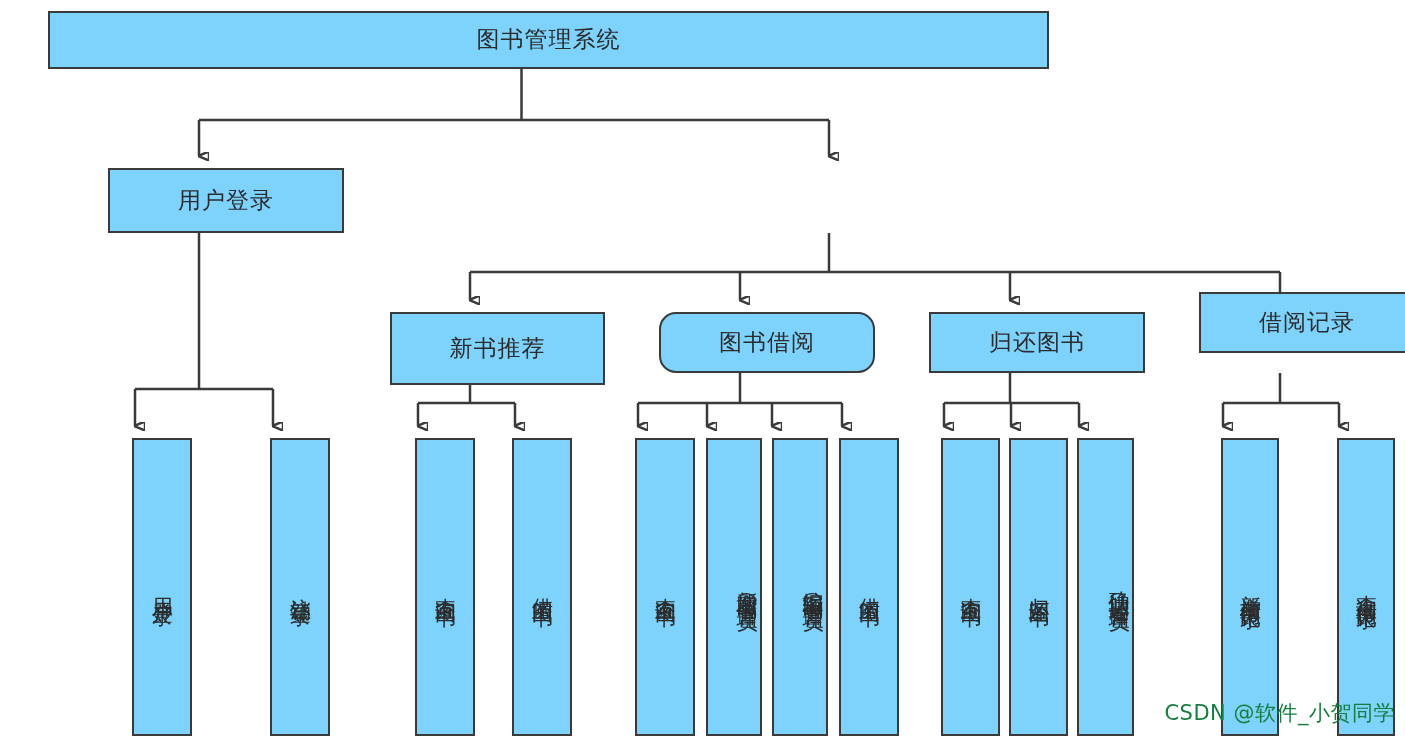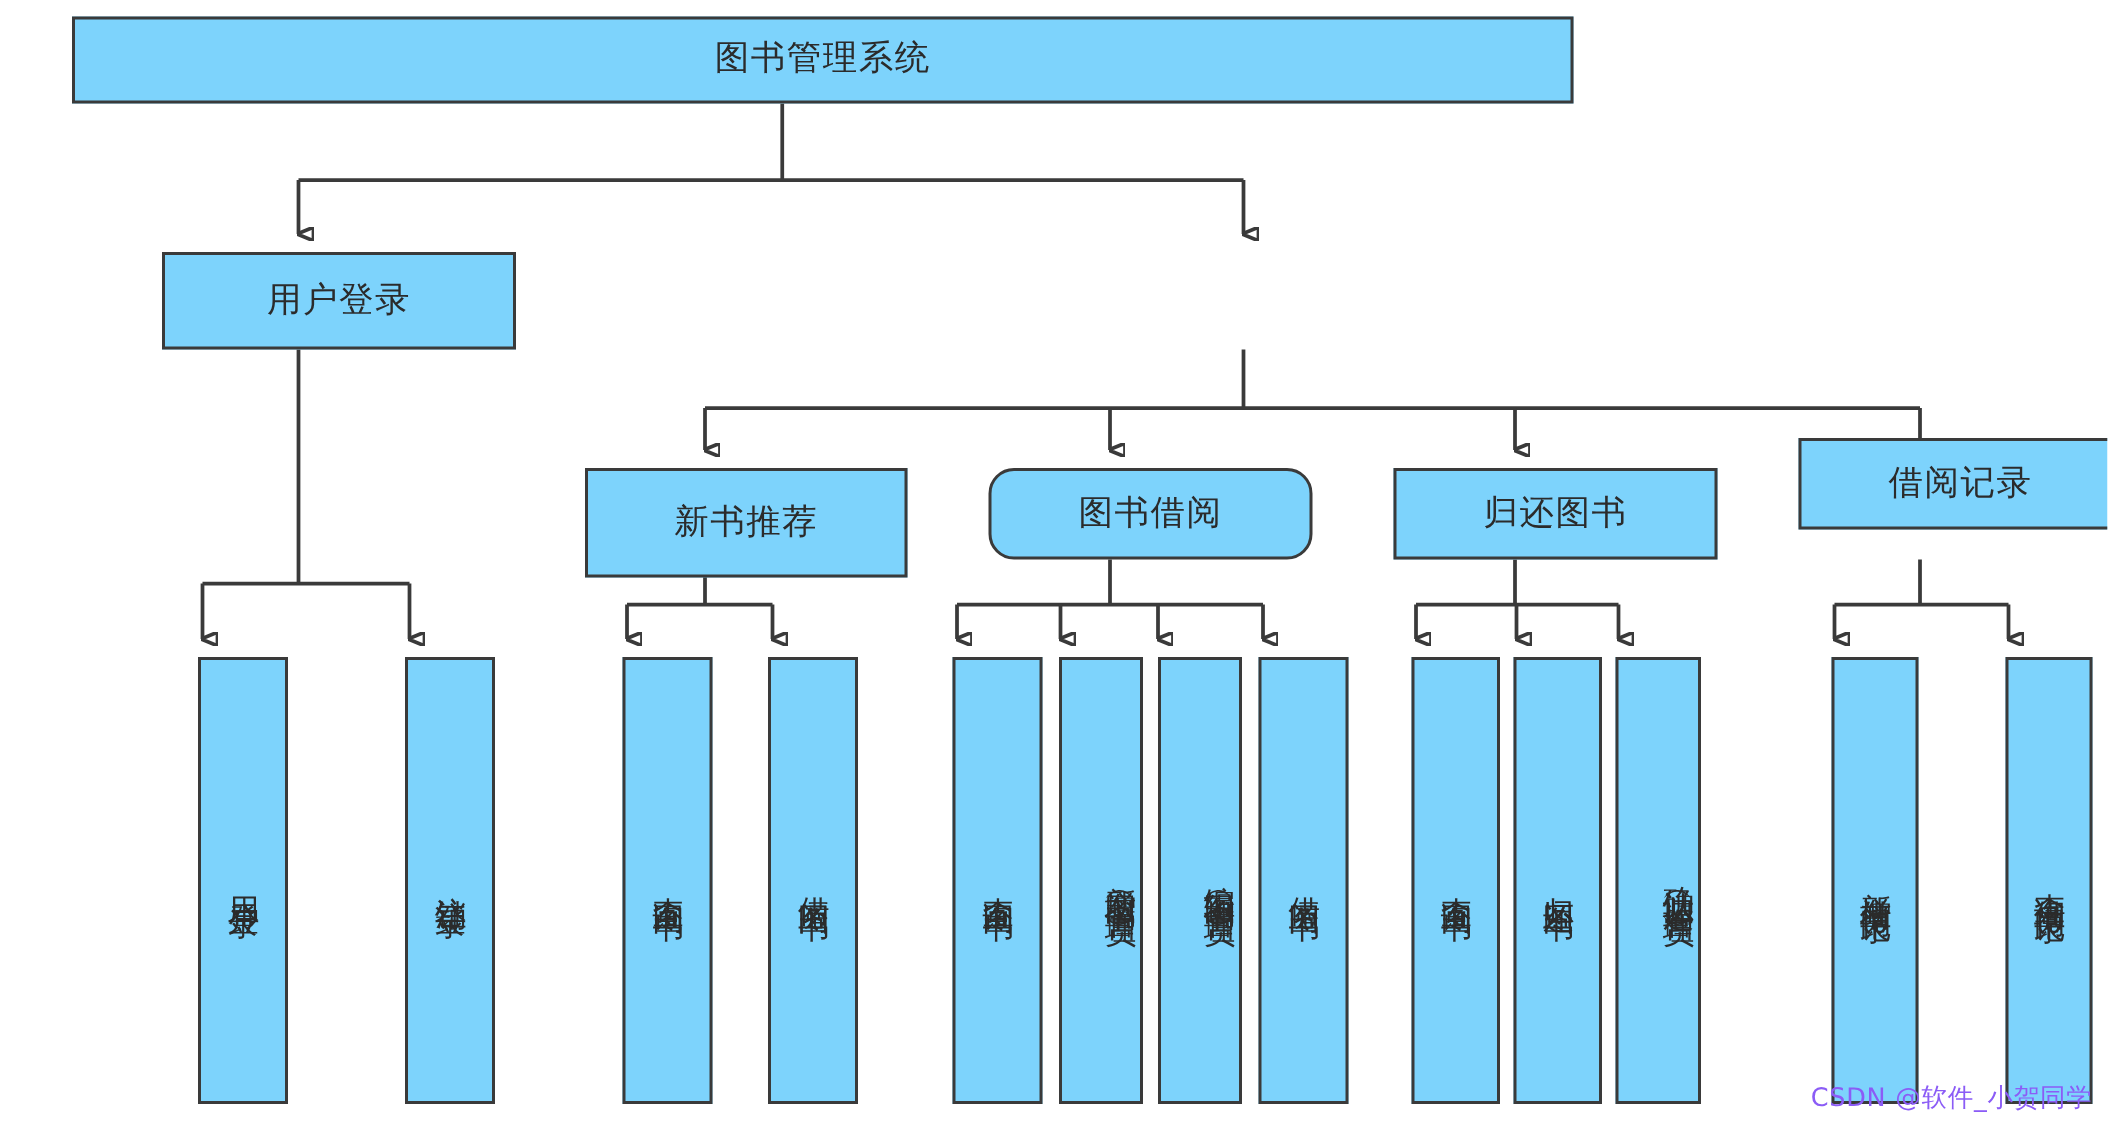--- a/index.html
+++ b/index.html
@@ -58,23 +58,23 @@
     pointer-events: none;
   }
   svg#wires line, svg#wires path {
     stroke: #3a3a3a;
     stroke-width: 2.5;
     fill: none;
   }
   .watermark {
     position: absolute;
     right: 10px;
-    bottom: 4px;
-    font-size: 17px;
-    color: #8b5cf6;
+    bottom: 20px;
+    font-size: 21px;
+    color: #15803d;
     letter-spacing: 0.5px;
     white-space: nowrap;
   }
 </style>
 </head>
 <body>
 
 <div id="canvas">
 
   <svg id="wires" viewBox="0 0 1405 747">

